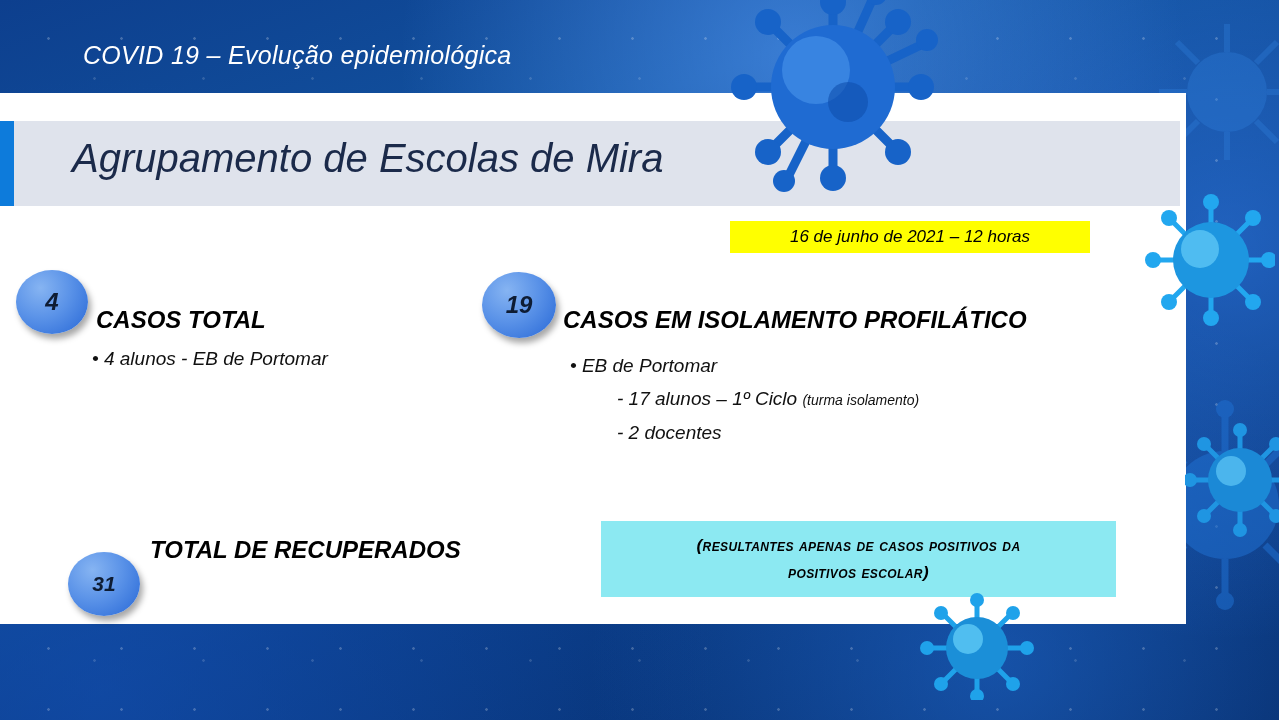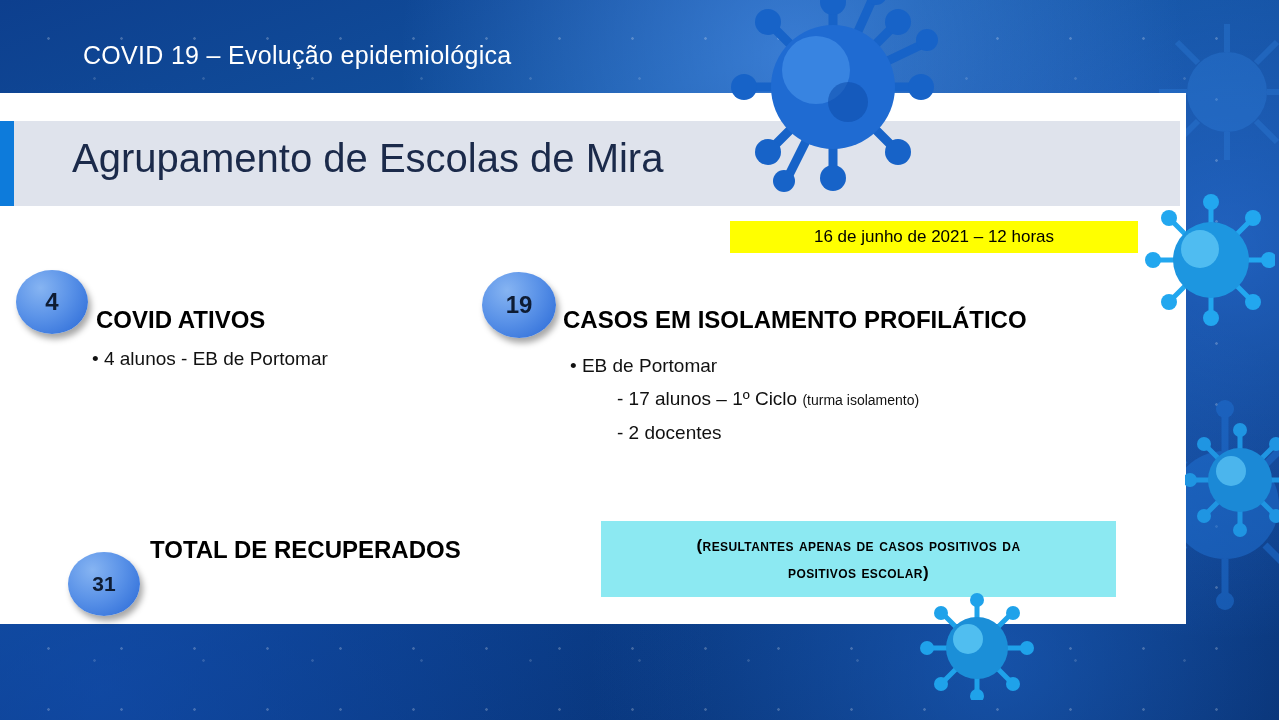--- a/index.html
+++ b/index.html
@@ -17,20 +17,21 @@
     position: relative;
     width: 1279px;
     height: 720px;
     overflow: hidden;
     background:
       radial-gradient(circle at 62% 8%, rgba(90,160,255,0.55) 0%, rgba(90,160,255,0) 38%),
       radial-gradient(circle at 96% 34%, rgba(60,140,255,0.45) 0%, rgba(60,140,255,0) 30%),
       radial-gradient(circle at 78% 92%, rgba(40,120,230,0.45) 0%, rgba(40,120,230,0) 34%),
       radial-gradient(circle at 8% 96%, rgba(20,80,180,0.6) 0%, rgba(20,80,180,0) 45%),
       linear-gradient(160deg, #0d3f8e 0%, #12529f 28%, #0a3c86 62%, #062d6b 100%);
+    font-style: italic;
   }
   
   #slide::before {
     content: "";
     position: absolute;
     inset: 0;
     background-image:
       radial-gradient(circle, rgba(255,255,255,0.22) 1px, rgba(255,255,255,0) 1.6px),
       radial-gradient(circle, rgba(255,255,255,0.14) 1px, rgba(255,255,255,0) 1.6px);
     background-size: 73px 61px, 109px 97px;
@@ -95,21 +96,21 @@
     font-weight: 400;
     white-space: nowrap;
     z-index: 7;
   }
 
   
   #date-strip {
     position: absolute;
     left: 730px;
     top: 221px;
-    width: 408px;
+    width: 360px;
     height: 32px;
     background: #ffff00;
     z-index: 7;
     display: flex;
     align-items: center;
     justify-content: center;
   }
   #date-strip span {
     font-size: 17px;
     color: #000;
@@ -353,21 +354,21 @@
 
   <div id="title-band"></div>
   <div id="title-accent"></div>
   <div id="school-title">Agrupamento de Escolas de Mira</div>
 
   <div id="date-strip">
     <span>16 de junho de 2021 – 12 horas</span>
   </div>
 
   <div class="bubble" id="bubble-active">4</div>
-  <div class="kpi-heading" id="head-active">COVID ATIVOS</div>
+  <div class="kpi-heading" id="head-active">CASOS TOTAL</div>
   <div class="body-text" id="active-b1">•  4 alunos  - EB de Portomar</div>
 
   <div class="bubble" id="bubble-iso">19</div>
   <div class="kpi-heading" id="head-iso">CASOS EM ISOLAMENTO PROFILÁTICO</div>
   <div class="body-text" id="iso-b1">•  EB de Portomar</div>
   <div class="body-text" id="iso-b2">
     <span>- 17 alunos – 1º Ciclo</span>
     <span class="small-note">(turma isolamento)</span>
   </div>
   <div class="body-text" id="iso-b3">- 2 docentes</div>

